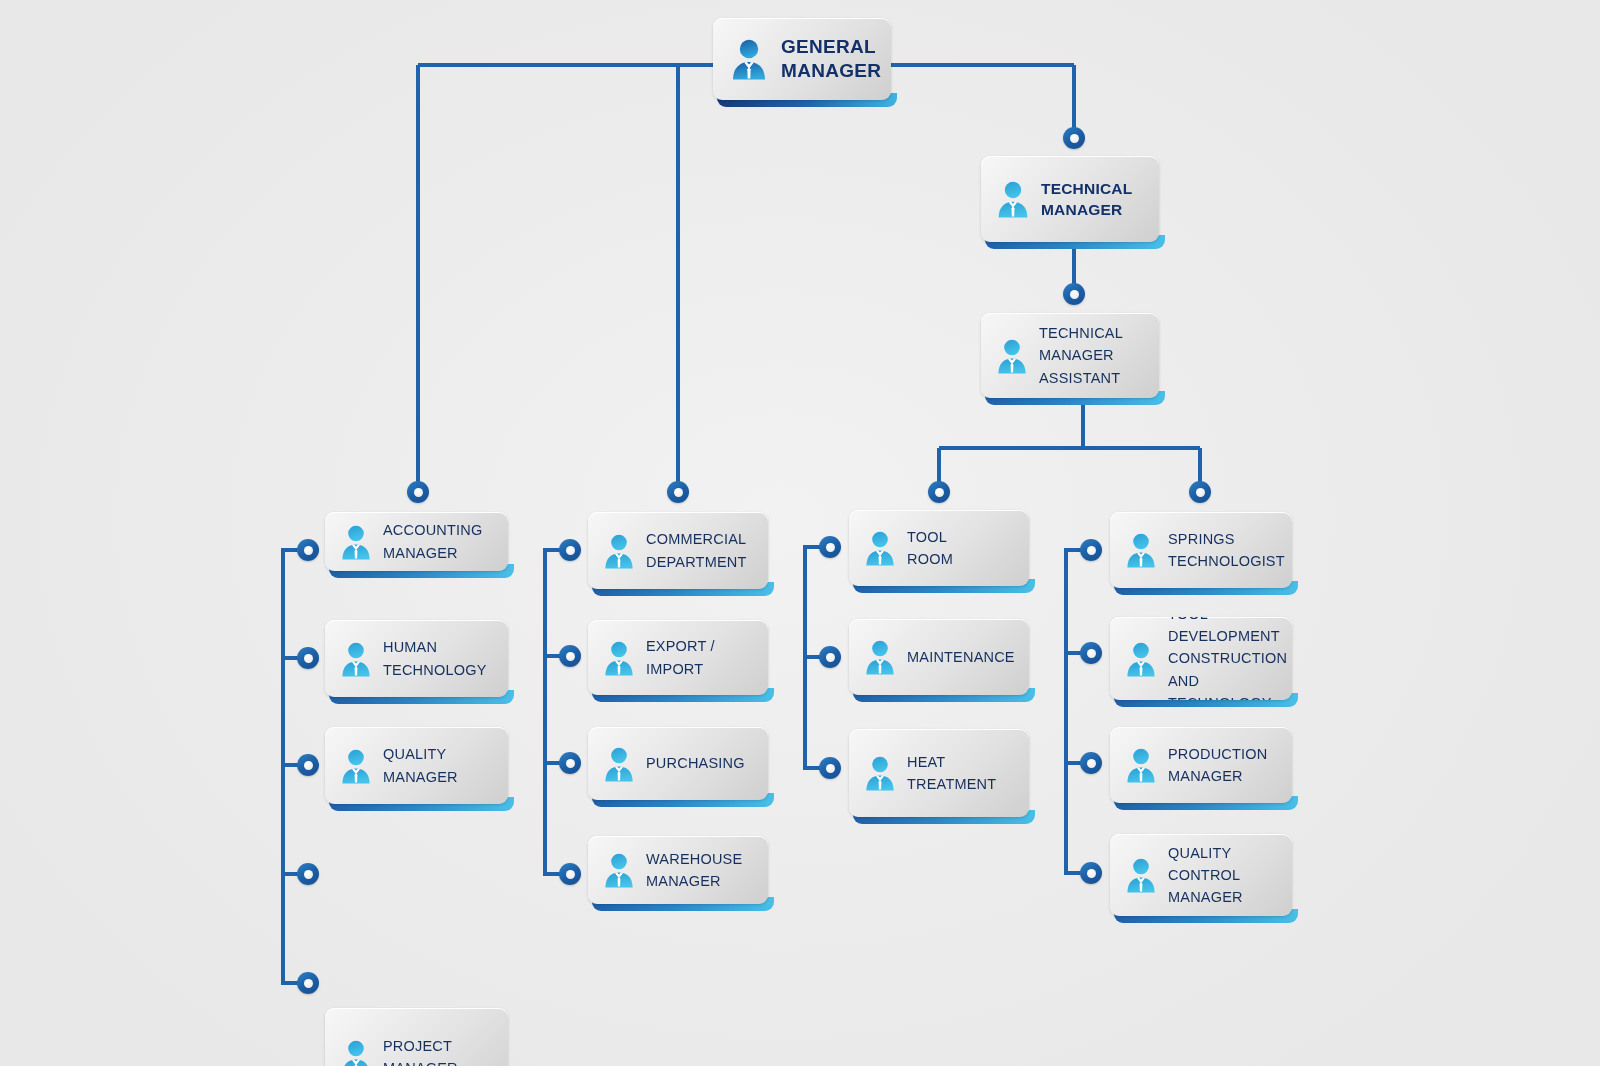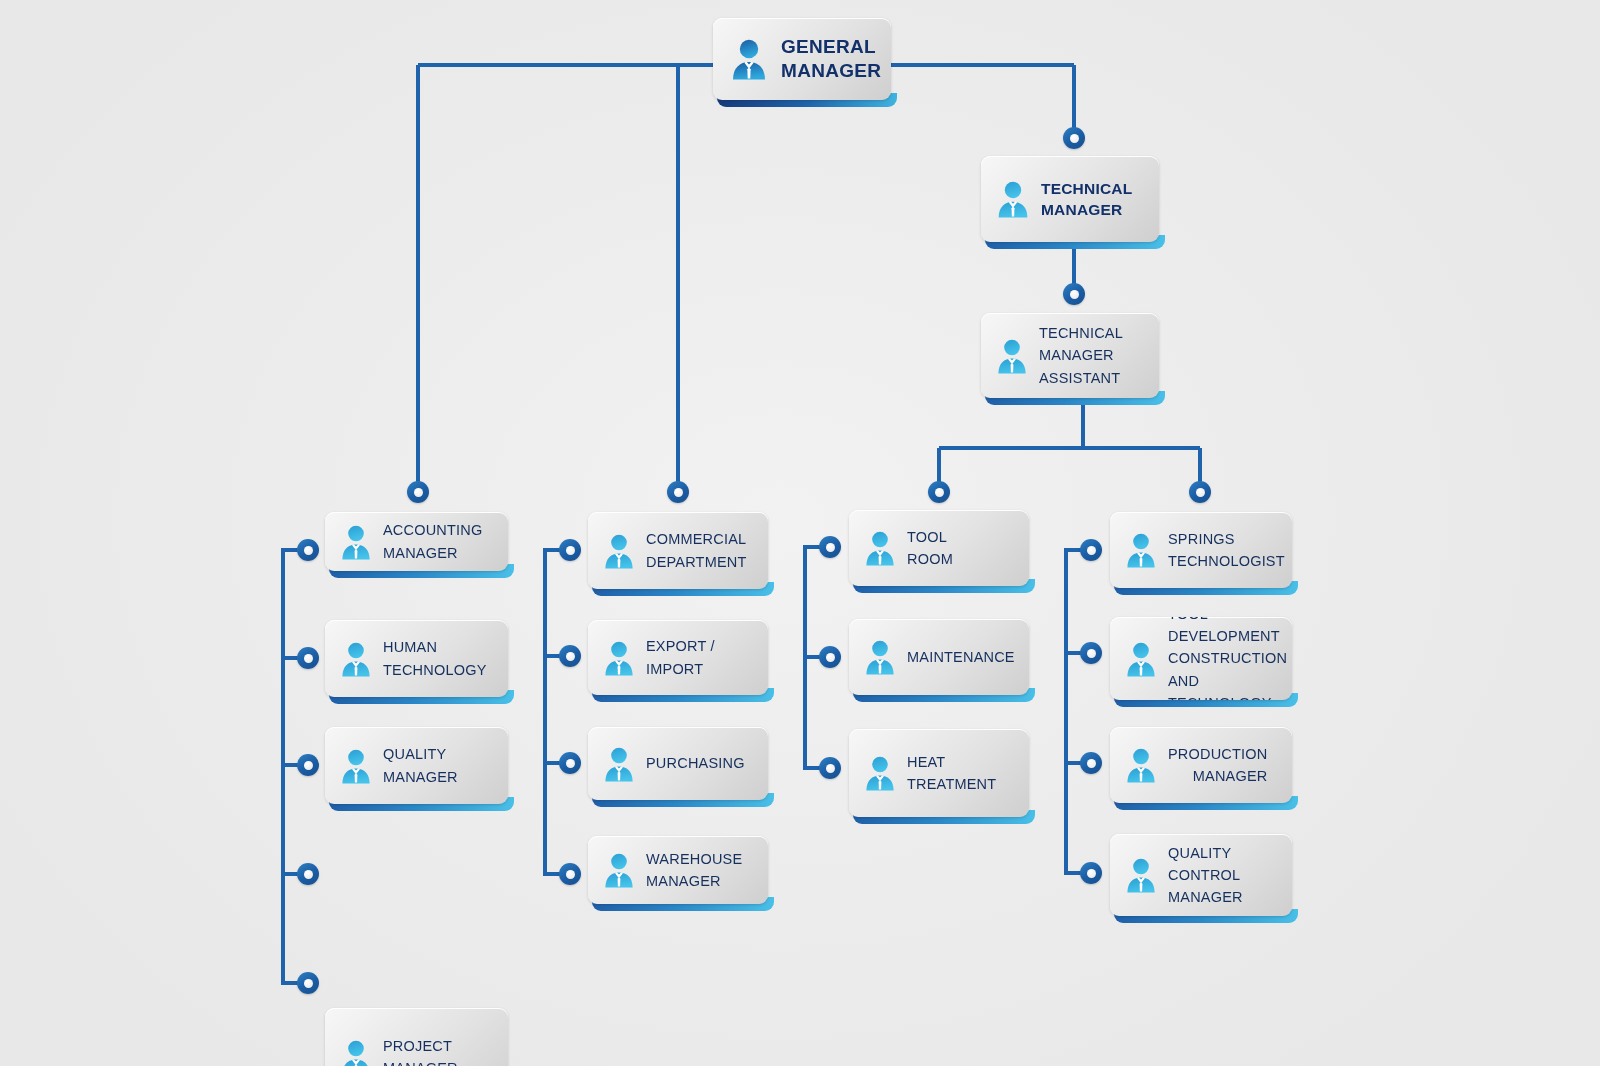--- a/index.html
+++ b/index.html
@@ -429,21 +429,21 @@
         <path d="M3.4 35.5 C3.4 25.6 9.3 20.6 17 20.6 C24.7 20.6 30.6 25.6 30.6 35.5 Z" fill="url(#pgB)"></path>
         <path d="M13.1 21.2 L17 26.2 L20.9 21.2 L19.3 20.2 L17 22.6 L14.7 20.2 Z" fill="#ffffff"></path>
         <path d="M15.6 26.8 L17 25.2 L18.4 26.8 L18.1 34.6 L15.9 34.6 Z" fill="#ffffff"></path>
       </svg>
       <div class="node-label">TOOL DEVELOPMENT
 CONSTRUCTION
 AND TECHNOLOGY</div>
     </div>
   </div>
 
-  <div class="node" style="left:1110px; top:727px; width:182px; height:76px;text-align:right;">
+  <div class="node" style="left:1110px; top:727px; width:182px; height:76px;">
     <div class="node-bar"></div>
     <div class="node-body">
       <svg class="node-icon" viewBox="0 0 34 36">
         <circle cx="17" cy="9.5" r="7.8" fill="url(#pgB)"></circle>
         <path d="M3.4 35.5 C3.4 25.6 9.3 20.6 17 20.6 C24.7 20.6 30.6 25.6 30.6 35.5 Z" fill="url(#pgB)"></path>
         <path d="M13.1 21.2 L17 26.2 L20.9 21.2 L19.3 20.2 L17 22.6 L14.7 20.2 Z" fill="#ffffff"></path>
         <path d="M15.6 26.8 L17 25.2 L18.4 26.8 L18.1 34.6 L15.9 34.6 Z" fill="#ffffff"></path>
       </svg>
       <div class="node-label">PRODUCTION
 MANAGER</div>

